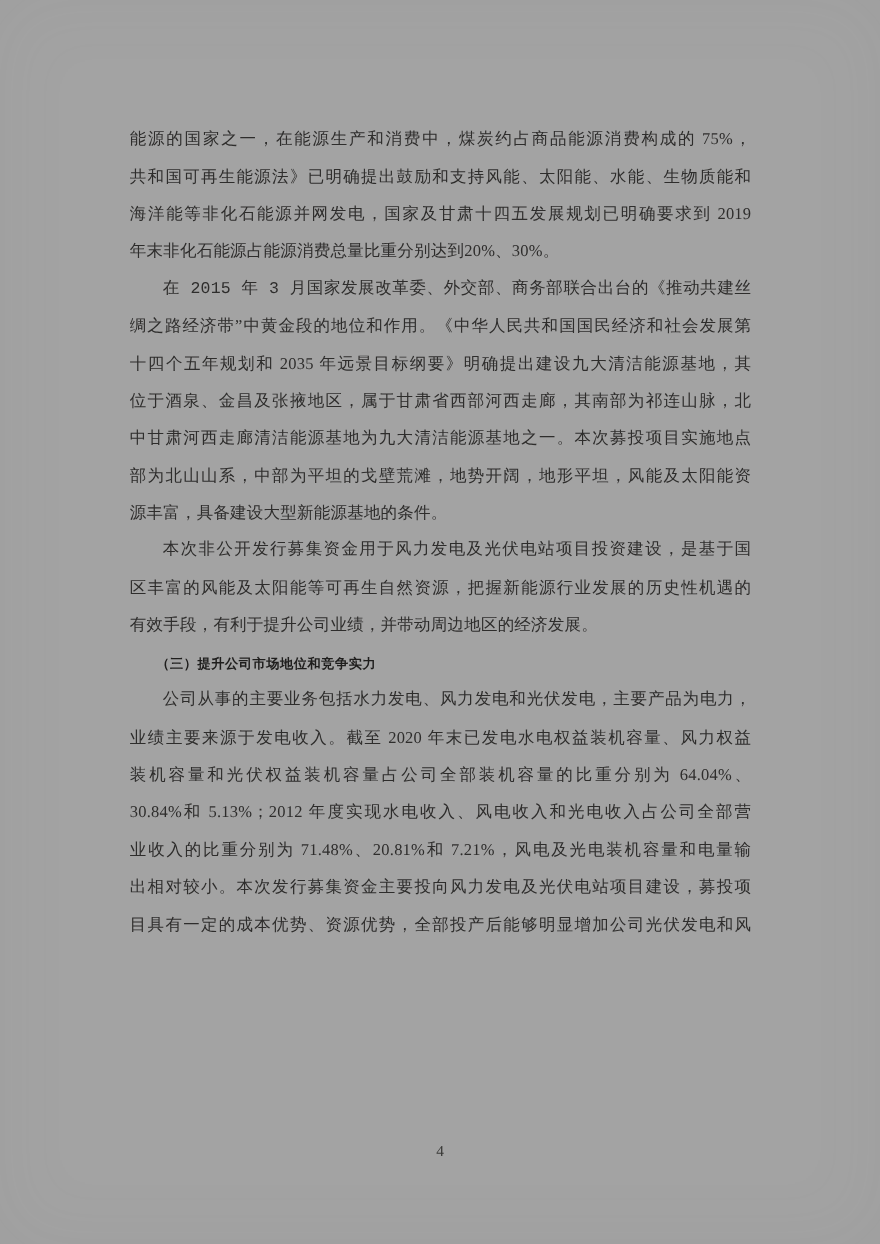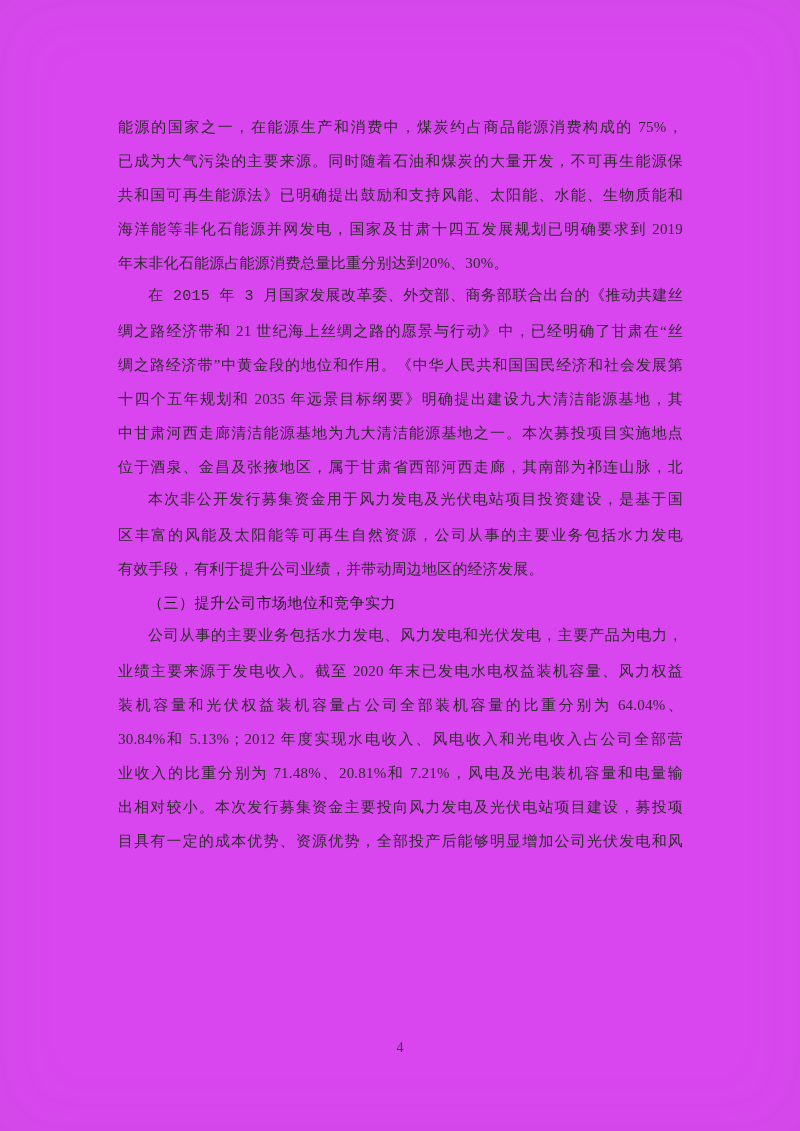--- a/index.html
+++ b/index.html
@@ -5,21 +5,21 @@
   html, body {
     margin: 0;
     padding: 0;
     background: #e9e9e7;
   }
   .doc-page {
     position: relative;
     width: 800px;
     height: 1131px;
     margin: 0 auto;
-    background: #d946ef;
+    background: #a3a3a3;
     box-shadow: inset 0 0 70px rgba(120,120,110,0.07);
     overflow: hidden;
     font-family: "Liberation Serif", "DejaVu Serif", serif;
     color: #2e2d2c;
   }
   .doc-content {
     position: absolute;
     left: 118px;
     top: 110px;
     width: 565px;
@@ -36,22 +36,22 @@
     overflow: hidden;
   }
   .tline.lastline {
     text-align: center;
     text-align-last: left;
   }
   .tline.indent { text-indent: 2em; font-family: Liberation Mono, monospace; }
   .sec-heading {
     height: 34px;
     line-height: 34px;
-    font-size: 15px;
-    font-weight: normal;
+    font-size: 12px;
+    font-weight: bold;
     color: #1f1e1d;
     text-indent: 2em;
     letter-spacing: 0.5px;
   }
   .page-footer {
     position: absolute;
     left: 0;
     top: 1038px;
     width: 800px;
     text-align: center;
@@ -63,38 +63,38 @@
   }
 </style>
 </head>
 <body>
 
 <div class="doc-page">
   <div class="doc-content">
 
     <div class="para">
       <div class="tline">能源的国家之一，在能源生产和消费中，煤炭约占商品能源消费构成的 75%，</div>
-      <div class="tline">已成为大气污染的主要来源。同时随着石油和煤炭的大量开发，不可再生能源保</div>
       <div class="tline">共和国可再生能源法》已明确提出鼓励和支持风能、太阳能、水能、生物质能和</div>
       <div class="tline">海洋能等非化石能源并网发电，国家及甘肃十四五发展规划已明确要求到 2019</div>
       <div class="tline lastline">年末非化石能源占能源消费总量比重分别达到20%、30%。</div>
     </div>
 
     <div class="para">
       <div class="tline indent">在 2015 年 3 月国家发展改革委、外交部、商务部联合出台的《推动共建丝</div>
-      <div class="tline">绸之路经济带和 21 世纪海上丝绸之路的愿景与行动》中，已经明确了甘肃在“丝</div>
       <div class="tline">绸之路经济带”中黄金段的地位和作用。《中华人民共和国国民经济和社会发展第</div>
       <div class="tline">十四个五年规划和 2035 年远景目标纲要》明确提出建设九大清洁能源基地，其</div>
+      <div class="tline">位于酒泉、金昌及张掖地区，属于甘肃省西部河西走廊，其南部为祁连山脉，北</div>
       <div class="tline">中甘肃河西走廊清洁能源基地为九大清洁能源基地之一。本次募投项目实施地点</div>
-      <div class="tline">位于酒泉、金昌及张掖地区，属于甘肃省西部河西走廊，其南部为祁连山脉，北</div>
+      <div class="tline">部为北山山系，中部为平坦的戈壁荒滩，地势开阔，地形平坦，风能及太阳能资</div>
+      <div class="tline lastline">源丰富，具备建设大型新能源基地的条件。</div>
     </div>
 
     <div class="para">
       <div class="tline indent">本次非公开发行募集资金用于风力发电及光伏电站项目投资建设，是基于国</div>
-      <div class="tline">区丰富的风能及太阳能等可再生自然资源，公司从事的主要业务包括水力发电</div>
+      <div class="tline">区丰富的风能及太阳能等可再生自然资源，把握新能源行业发展的历史性机遇的</div>
       <div class="tline lastline">有效手段，有利于提升公司业绩，并带动周边地区的经济发展。</div>
     </div>
 
     <div class="sec-heading">（三）提升公司市场地位和竞争实力</div>
 
     <div class="para">
       <div class="tline indent">公司从事的主要业务包括水力发电、风力发电和光伏发电，主要产品为电力，</div>
       <div class="tline">业绩主要来源于发电收入。截至 2020 年末已发电水电权益装机容量、风力权益</div>
       <div class="tline">装机容量和光伏权益装机容量占公司全部装机容量的比重分别为 64.04%、</div>
       <div class="tline">30.84%和 5.13%；2012 年度实现水电收入、风电收入和光电收入占公司全部营</div>

